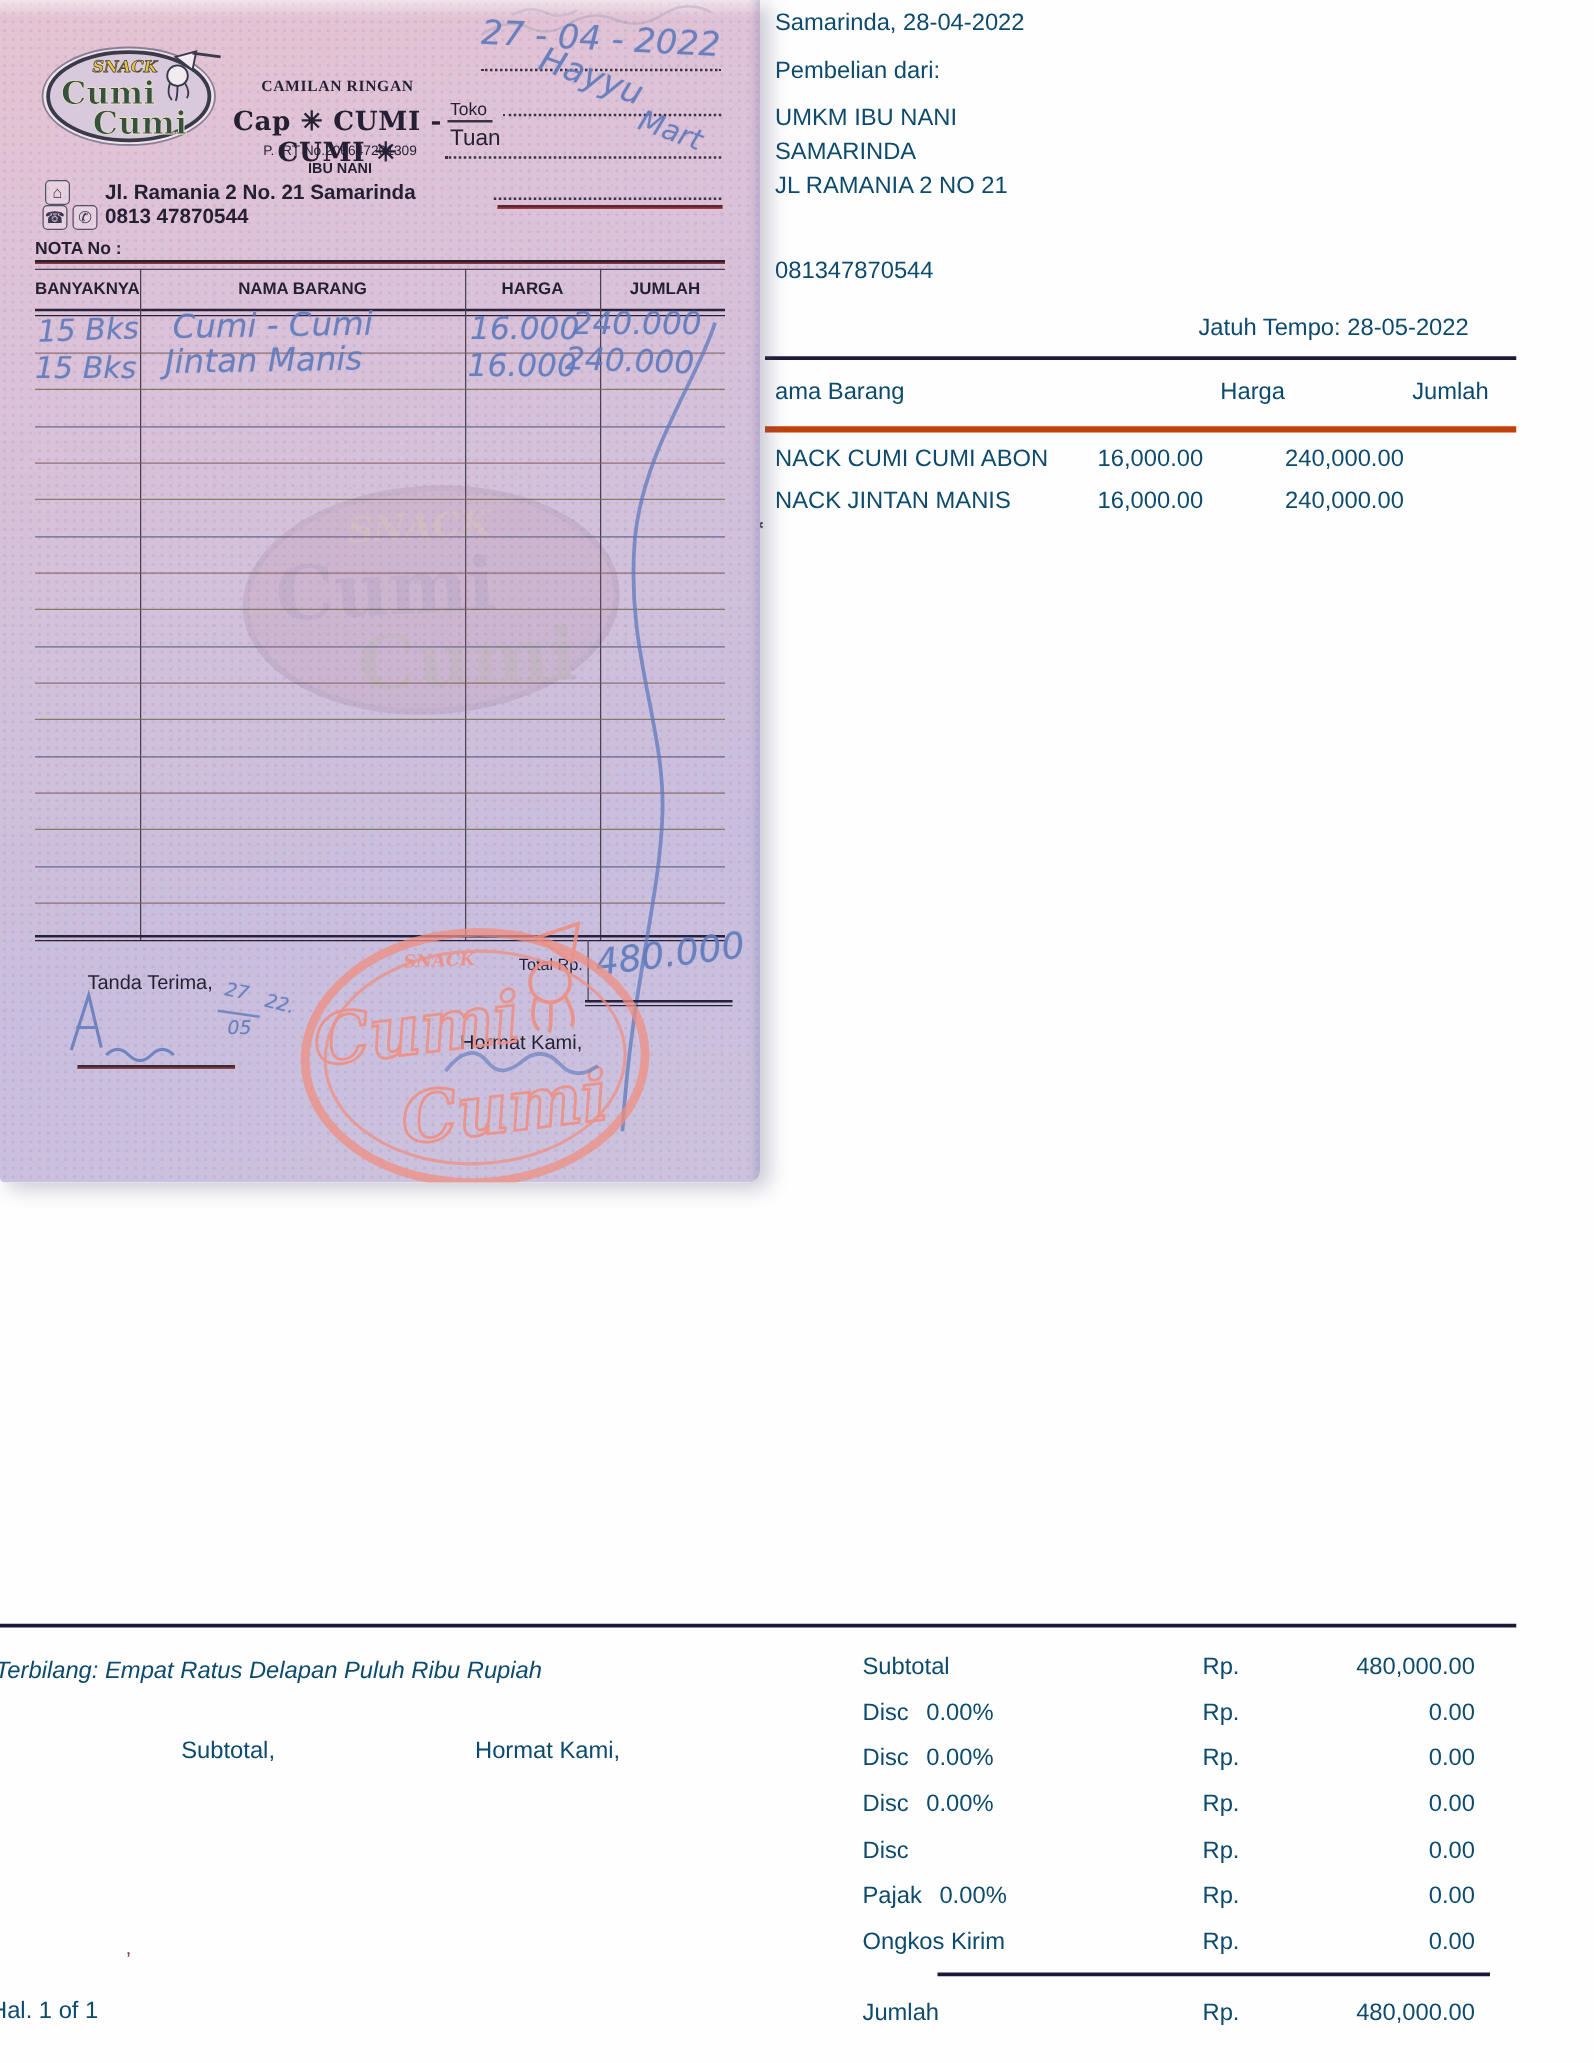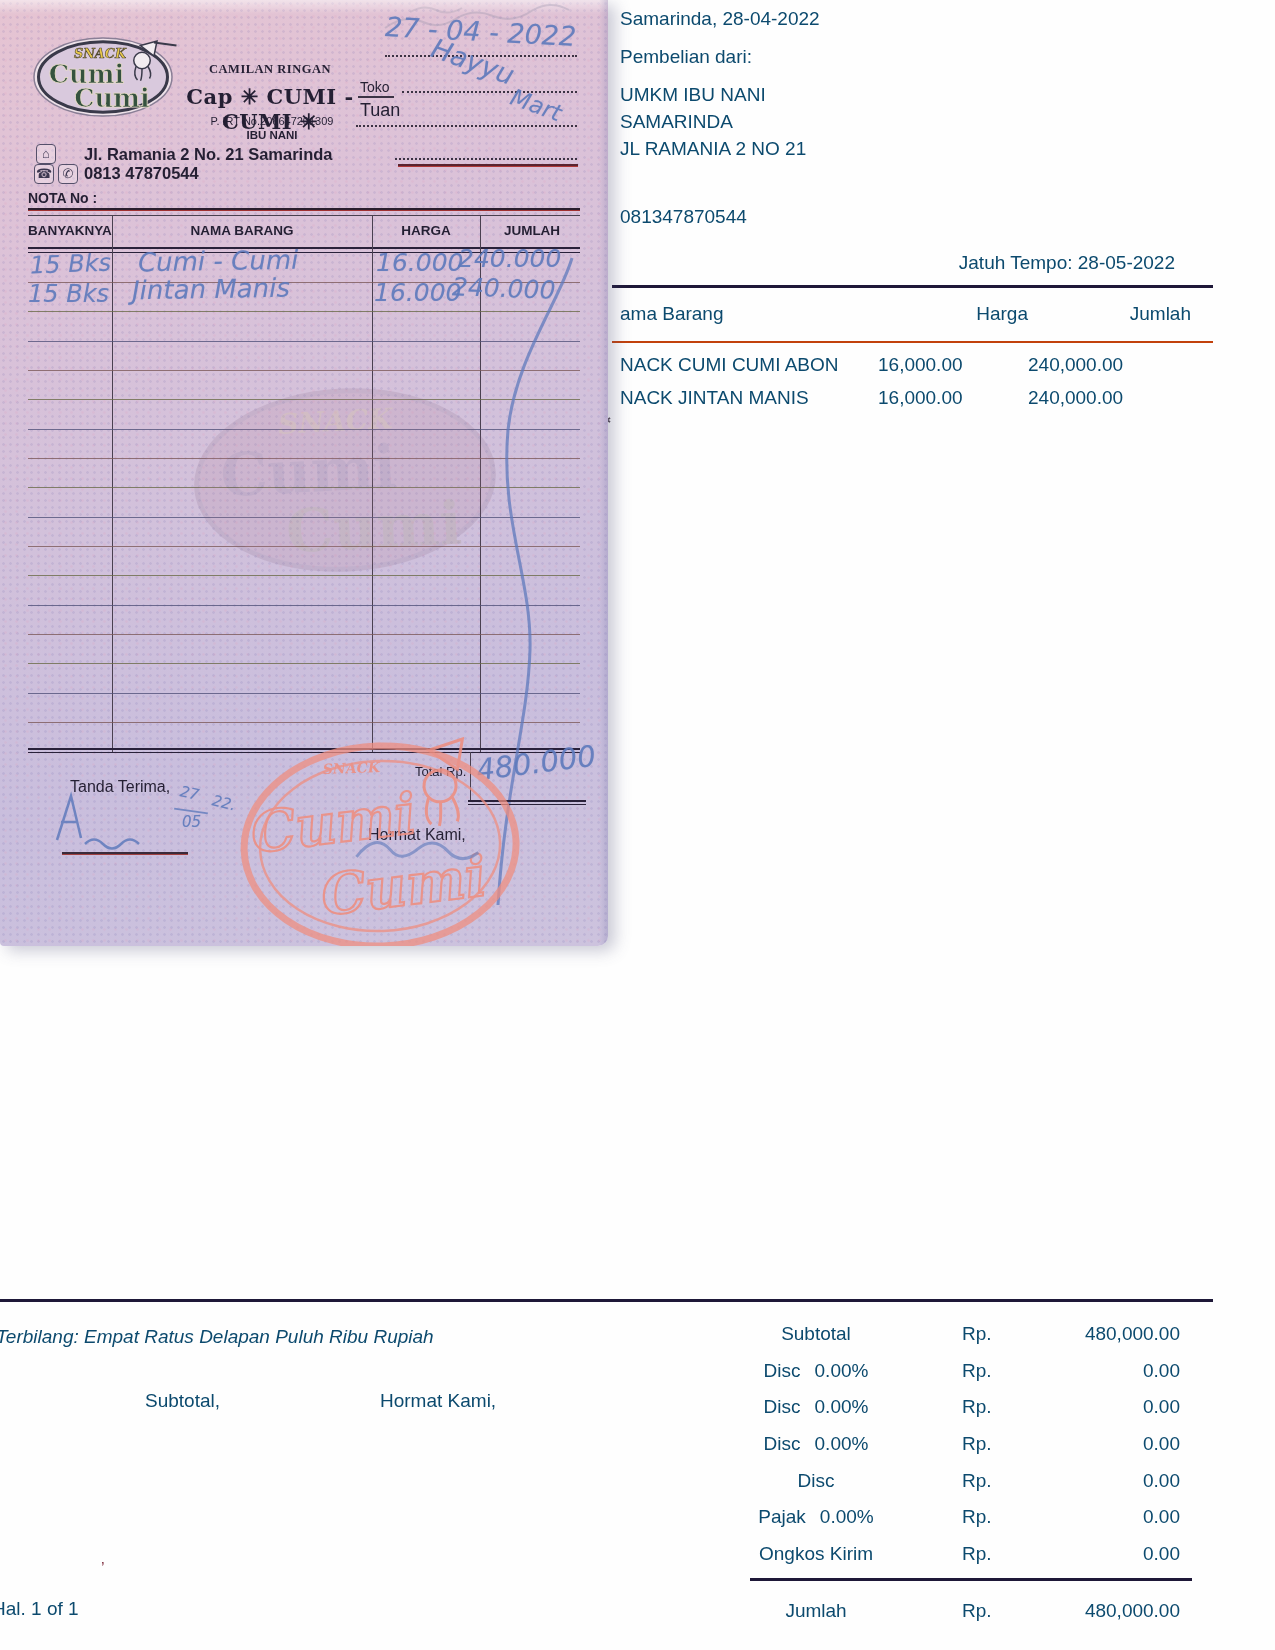--- a/index.html
+++ b/index.html
@@ -4,28 +4,28 @@
 <style>
   html,body{margin:0;padding:0;background:#ffffff;}
   .canvas{position:relative;width:1275px;height:1650px;background:#fefefe;overflow:hidden;
           font-family:"Liberation Sans",sans-serif;color:#1f1b35;}
   .abs{position:absolute;}
   
   .inv{font-size:19px;color:#0c4a6e;}
   .inv-due{width:300px;text-align:right;}
   .inv-table{width:601px;border-top:3px solid #1e1838;}
   .inv-head{display:grid;grid-template-columns:258px 150px 163px;padding:15px 0 16px 8px;
-            border-bottom:2px solid #c2410c;}
+            border-bottom:5px solid #c2410c;}
   .inv-head span:nth-child(2),.inv-head span:nth-child(3){text-align:right;}
   .inv-row{display:grid;grid-template-columns:258px 150px 163px;padding-left:8px;margin-top:11px;line-height:22px;}
   .inv-row span:nth-child(2),.inv-row span:nth-child(3){text-align:left;}
   .rule{background:#1e1838;height:3px;}
   .terbilang{font-style:italic;}
   .tot-row{display:flex;height:22px;margin-bottom:14.7px;line-height:22px;}
-  .tot-left{display:flex;justify-content:center;gap:14px;width:252px;}
+  .tot-left{display:flex;justify-content:flex-start;gap:14px;width:252px;}
   .tot-rp{width:70px;margin-left:20px;}
   .tot-val{flex:1;text-align:right;}
   
   .paper{position:absolute;left:0;top:0;width:608px;height:946px;overflow:hidden;
      border-radius:0 0 10px 4px;
      box-shadow:7px 5px 16px rgba(80,80,120,.30);
      background:
        radial-gradient(rgba(110,100,170,.14) 1px, transparent 1.6px),
        radial-gradient(rgba(225,160,190,.18) 1px, transparent 1.6px),
        linear-gradient(165deg,#e6c4d2 0%,#dcc2d8 25%,#d2c1db 50%,#c9bedd 74%,#cdc3de 100%);

